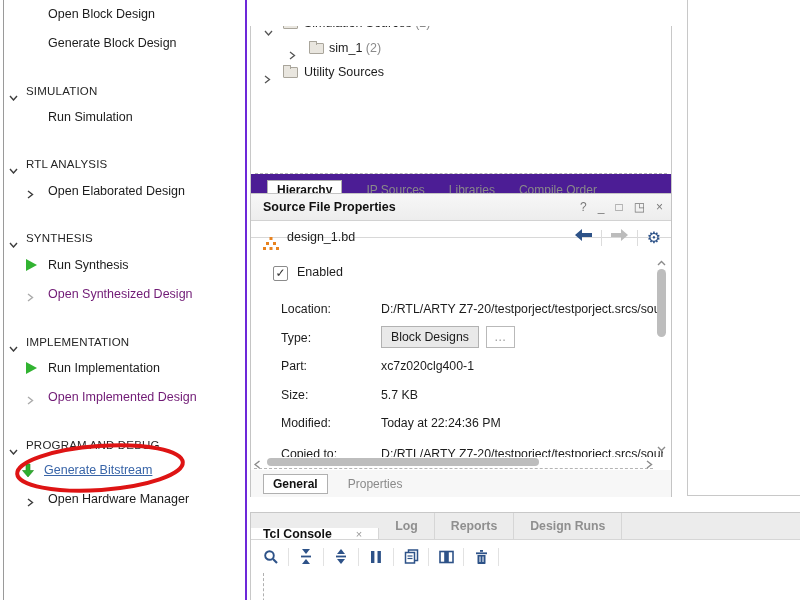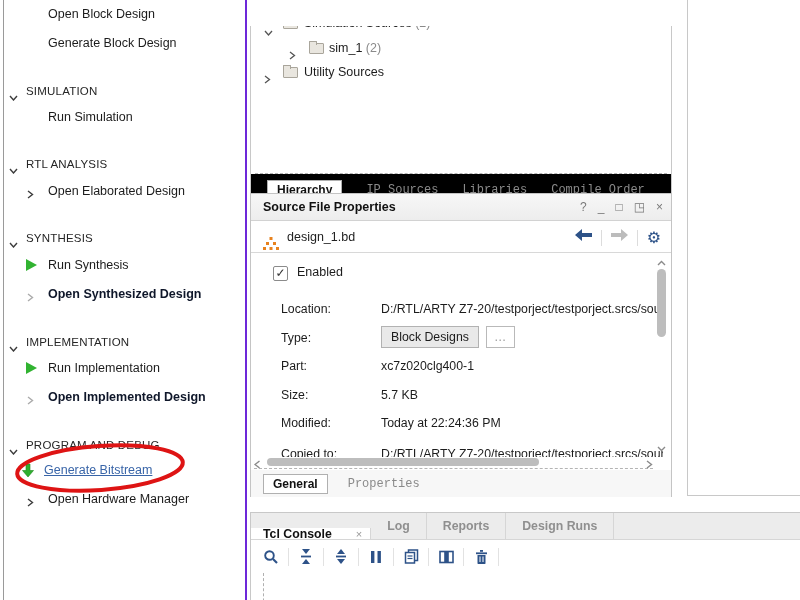--- a/index.html
+++ b/index.html
@@ -9,58 +9,58 @@
 
   
   .sidebar { position:absolute; left:0; top:0; width:247px; height:600px; background:#fff;
              border-right:2px solid #6d28d9; }
   .nav-edge { position:absolute; left:3px; top:0; width:1px; height:600px; background:#9a9a9a; }
   .nav-row { position:absolute; left:0; width:246px; height:18px; line-height:18px; white-space:nowrap; }
   .nav-label { position:absolute; left:48px; font-size:12.5px; }
   .nav-header-label { position:absolute; left:26px; font-size:11.5px; color:#262626; letter-spacing:.2px; }
   .nav-chev { position:absolute; left:9px; top:6px; }
   .item-chev { position:absolute; left:27px; top:4px; }
-  .disabled .nav-label { color:#0f172a;font-weight:bold; }
+  .disabled .nav-label { color:#701a75; }
   .play-icon { position:absolute; left:26px; top:3px; width:0; height:0;
                border-left:11px solid #31b331; border-top:6px solid transparent; border-bottom:6px solid transparent; }
   .bit-icon { position:absolute; left:22px; top:2px; }
   .link .nav-label { left:44px; color:#3965a8; text-decoration:underline; }
   .red-ellipse { position:absolute; left:12px; top:441px; width:176px; height:54px; pointer-events:none; }
 
   
   .sources-panel { position:absolute; left:250px; top:-1px; width:422px; height:181px; background:#fff;
                    border:1px solid #c8c8c8; border-top:none; overflow:hidden;margin-top:27px; }
   .tree-row { position:absolute; left:0; width:100%; height:24px; line-height:24px; white-space:nowrap; }
   .tree-chev { position:absolute; top:8px; }
   .tree-chev.open { top:9px; }
   .folder { position:absolute; top:7px; width:15px; height:11px; background:#e9e6df; border:1px solid #a9a59b; border-radius:1px; }
   .folder:before { content:""; position:absolute; left:-1px; top:-3px; width:6px; height:3px;
                    background:#e9e6df; border:1px solid #a9a59b; border-bottom:none; border-radius:1px 1px 0 0; }
   .tree-label { position:absolute; font-size:12.5px; }
   .tree-count { color:#8a8a8a; }
   .src-dash { position:absolute; left:4px; right:4px; top:147px; border-top:1px dashed #b4b4b4; }
-  .src-tabbar { position:absolute; left:0; right:0; top:148px; height:32px; background:#000000;
+  .src-tabbar { position:absolute; left:0; right:0; top:148px; height:32px; background:#4c1d95;
                 display:flex; align-items:center; }
   .tab-box { margin-left:16px; border:1px solid #b0b0b0; background:#fff; font-weight:bold; padding:2px 9px; color:#111; }
-  .tab-plain { color:#8a8a8a; margin-left:24px;font-family:Liberation Mono, monospace; }
+  .tab-plain { color:#8a8a8a; margin-left:24px; }
 
   
   .right-panel { position:absolute; left:687px; top:-1px; width:114px; height:497px; background:#fff;
                  border:1px solid #c8c8c8; border-right:none; }
 
   
   .props-panel { position:absolute; left:250px; top:193px; width:422px; height:304px; background:#fff;
                  border:1px solid #c4c4c4; }
   .props-header { position:absolute; left:0; right:0; top:0; height:27px; background:linear-gradient(#f7f7f7,#ededed);
                   border-bottom:1px solid #d2d2d2; line-height:27px; }
   .props-title { margin-left:12px; font-weight:bold; font-size:12.5px; color:#111; }
   .win-icons { position:absolute; right:8px; top:0; height:27px; display:flex; gap:11px; align-items:center;
                color:#7a7a7a; font-size:12px; }
   .win-icons span { cursor:default; }
-  .props-subheader { position:absolute; left:0; right:0; top:28px; height:31px; background:#fff;
+  .props-subheader { position:absolute; left:0; right:0; top:28px; height:16px; background:#fff;
                      border-bottom:1px solid #d8d8d8; line-height:31px; }
   .bd-icon { position:absolute; left:12px; top:9px; }
   .bd-name { position:absolute; left:36px; font-size:12.5px; color:#222; }
   .nav-arrows { position:absolute; right:10px; top:0; height:31px; display:flex; gap:9px; align-items:center; }
   .vsep { width:1px; height:16px; background:#dcdcdc; }
   .gear { font-size:16px; color:#2d5288; line-height:1; }
   .props-content { position:absolute; left:0; right:0; top:60px; height:203px; overflow:hidden; background:#fff; }
   .prop-row { position:absolute; left:18px; white-space:nowrap; font-size:12.3px; }
   .prop-label { display:inline-block; width:100px; color:#1c1c1c;margin-left:12px; }
   .prop-value { color:#1c1c1c; display:inline-block; max-width:282px; overflow:hidden; vertical-align:top; }
@@ -83,21 +83,21 @@
   .props-tabbar .tab-box { margin-left:12px; }
   .props-tabbar .tab-plain { margin-left:20px; }
 
   
   .console-panel { position:absolute; left:250px; top:512px; width:550px; height:88px; background:#fff;
                    border-top:1px solid #c8c8c8; border-left:1px solid #c8c8c8; }
   .console-tabs { position:absolute; left:0; right:-1px; top:0; height:27px; background:#ececec;
                   border-bottom:1px solid #d6d6d6; display:flex; }
   .ctab { display:flex; align-items:center; padding:0 16px; color:#8f8f8f; font-weight:bold;
           border-right:1px solid #d6d6d6; font-size:12.3px; }
-  .ctab.active { background:#fff; color:#111; padding:0 8px 0 12px;margin-top:15px; }
+  .ctab.active { background:#fff; color:#111; padding:0 16px 0 12px;margin-top:15px; }
   .ctab .close { margin-left:24px; color:#999; font-weight:normal; font-size:11px; }
   .console-toolbar { position:absolute; left:0; right:0; top:28px; height:31px; background:#fff;
                      display:flex; align-items:center; padding-left:8px; }
   .tool-btn { width:24px; height:22px; display:flex; align-items:center; justify-content:center; }
   .tool-sep { width:1px; height:18px; background:#e2e2e2; margin:0 5px; }
   .console-body { position:absolute; left:0; right:0; top:60px; bottom:0; overflow:hidden; background:#fff; }
   .console-lines { margin-left:12px; border-left:1px dashed #b0b0b0; padding:4px 0 0 20px;
                    font-family:"DejaVu Sans Mono",monospace; font-size:11px; line-height:15px;
                    color:#b5950f; white-space:pre; }
 </style>

